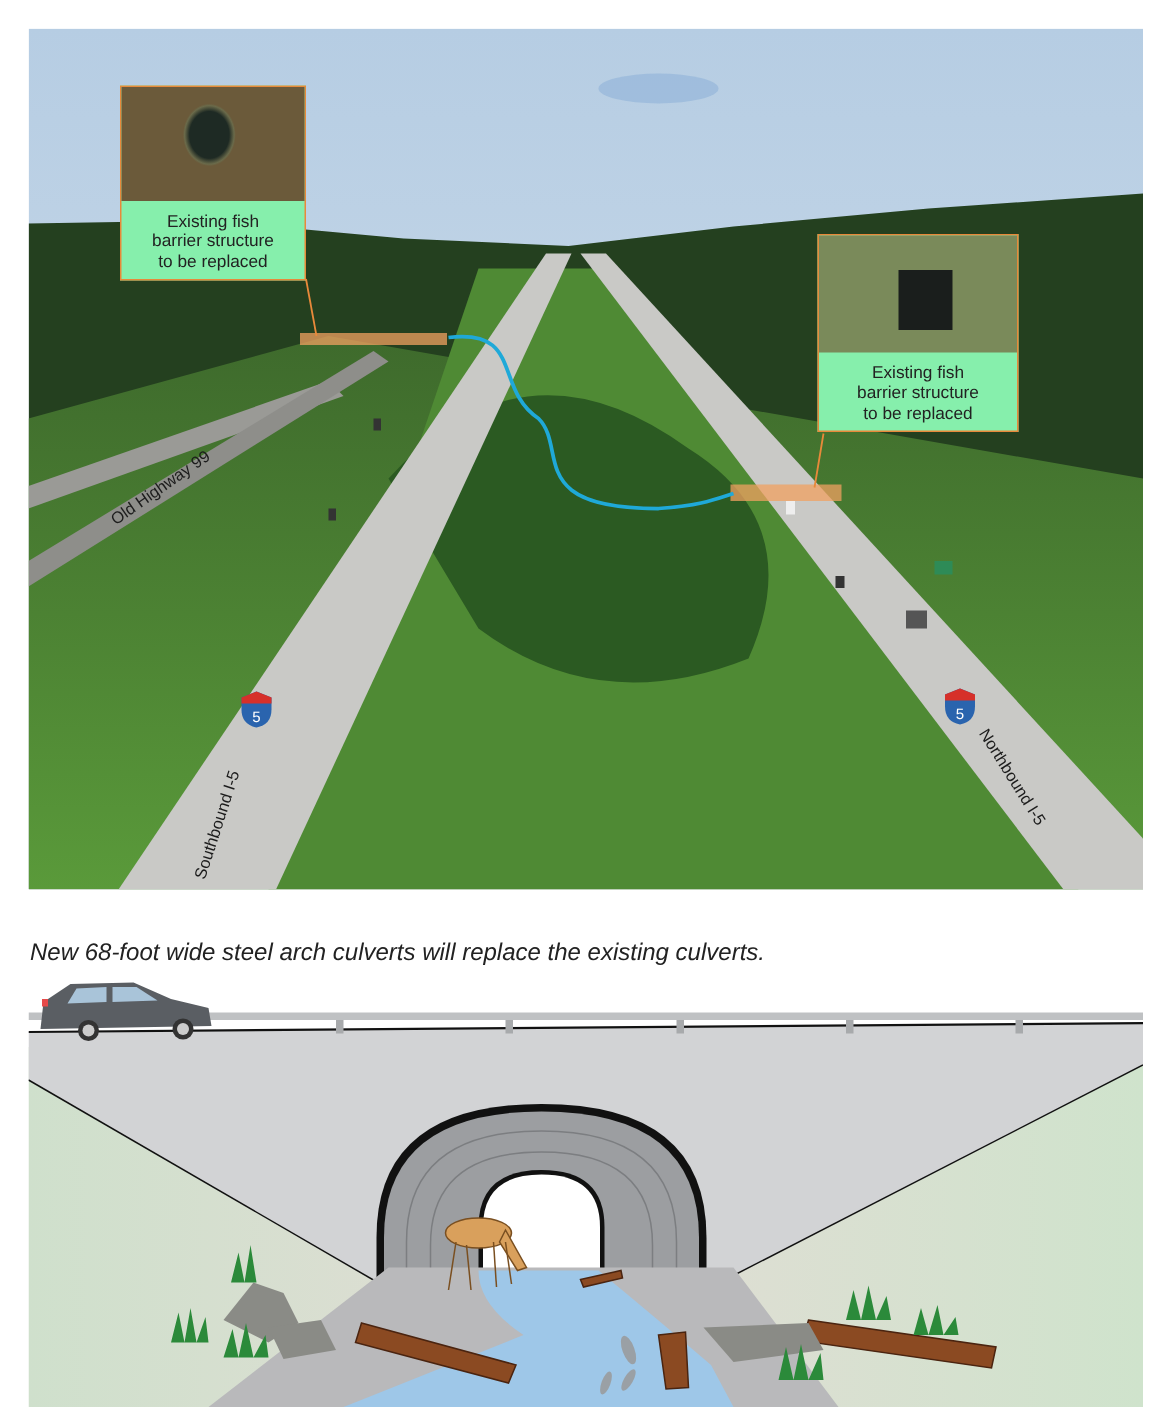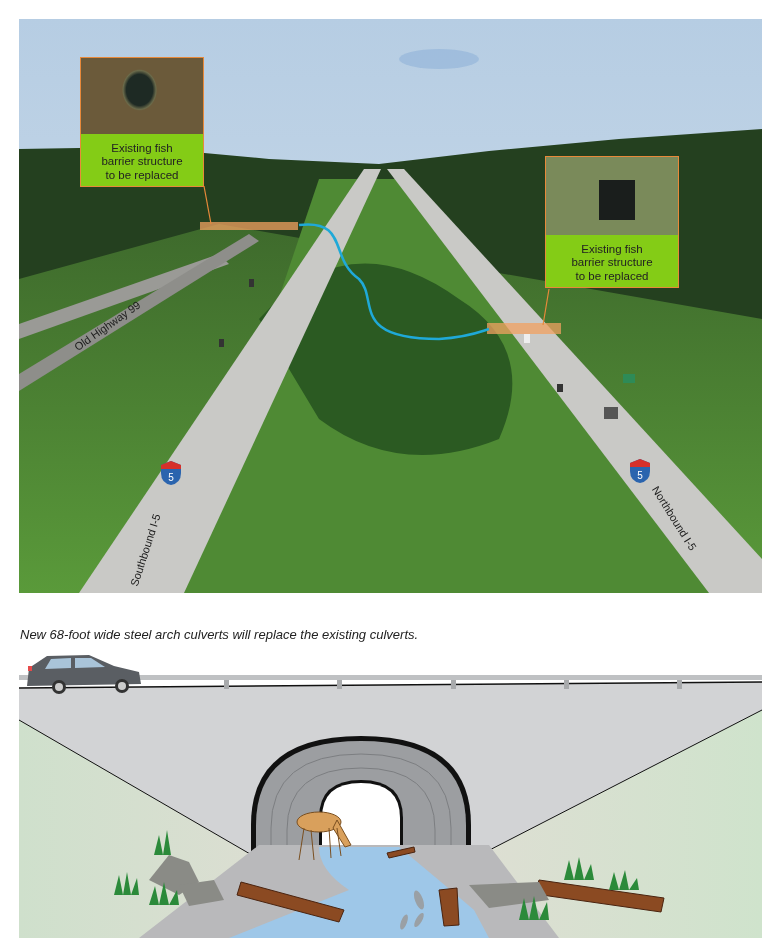--- a/index.html
+++ b/index.html
@@ -1,23 +1,23 @@
 <!DOCTYPE html>
 <html><head>
 <meta charset="utf-8">
 <style>
   html,body{margin:0;padding:0;background:#fff;}
   body{width:782px;height:952px;position:relative;overflow:hidden;font-family:"Liberation Sans",sans-serif;}
   .photo{position:absolute;left:19px;top:19px;width:743px;height:574px;overflow:hidden;}
   .photo svg{display:block;}
-  .callout{position:absolute;background:#84cc16;border:1.5px solid #e8893a;box-sizing:border-box;}
+  .callout{position:absolute;background:#86efac;border:1.5px solid #e8893a;box-sizing:border-box;}
   .callout .thumb{position:absolute;left:0;top:0;right:0;}
   .callout .ctext{position:absolute;left:0;right:0;bottom:4px;text-align:center;font-size:11.5px;line-height:13.5px;color:#222;}
   .road-label{position:absolute;font-size:11px;color:#1c1c1c;white-space:nowrap;transform-origin:left top;}
-  .caption{position:absolute;left:20px;top:627px;font-size:13px;font-style:italic;color:#222;}
+  .caption{position:absolute;left:20px;top:627px;font-size:16px;font-style:italic;color:#222;}
   .diagram{position:absolute;left:19px;top:650px;width:743px;height:288px;}
 </style>
 </head>
 <body>
 
 <div class="photo">
   <svg width="743" height="574" viewBox="0 0 743 574">
     <defs>
       <linearGradient id="sky" x1="0" y1="0" x2="0" y2="1">
         <stop offset="0" stop-color="#b6cde3"></stop>

